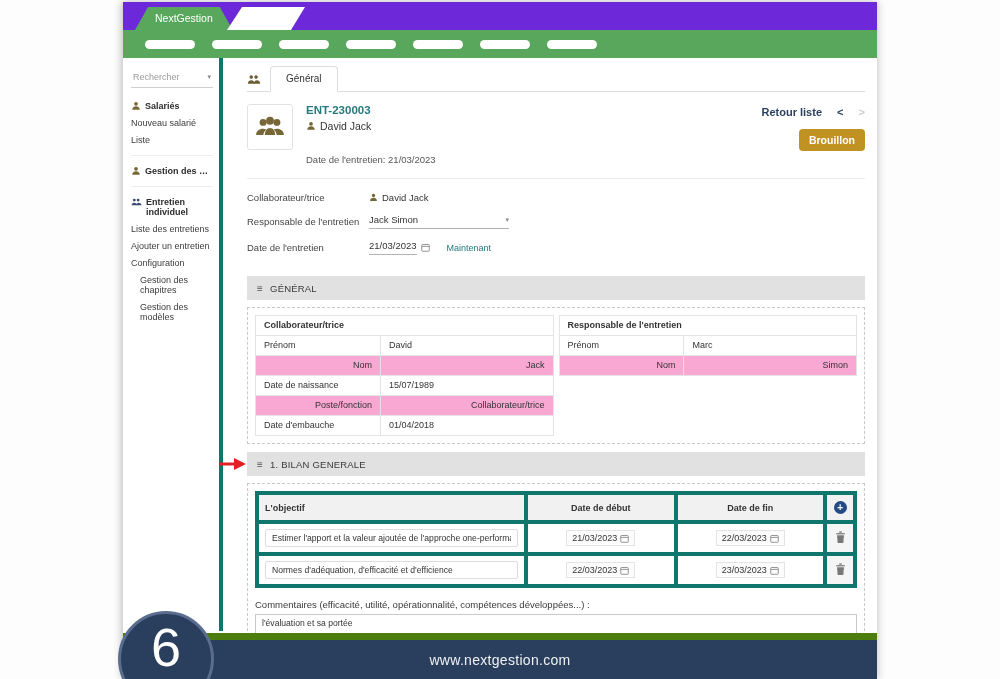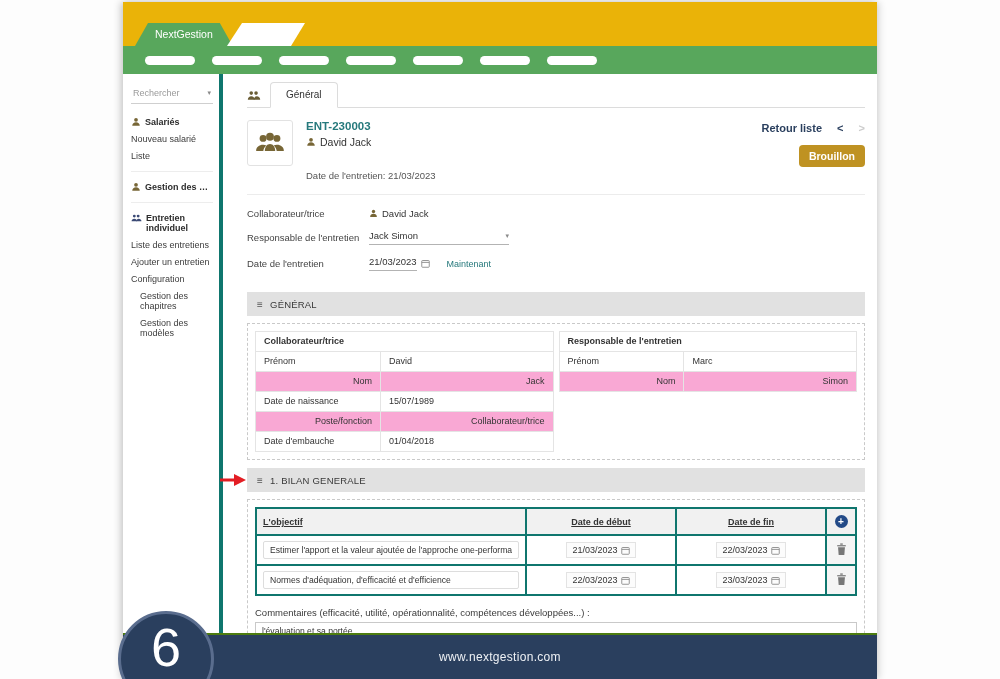--- a/index.html
+++ b/index.html
@@ -4,21 +4,21 @@
 <style>
   * { margin:0; padding:0; box-sizing:border-box; }
   html,body { width:1000px; height:679px; background:#fff;
     font-family:"Liberation Sans","DejaVu Sans",sans-serif; }
   .page { position:relative; width:1000px; height:679px; overflow:hidden; background:#fdfdfd; }
 
   
   .app { position:absolute; left:123px; top:2px; width:754px; height:677px; background:#fff;
     box-shadow:-3px 0 7px rgba(0,0,0,.18), 3px 0 7px rgba(0,0,0,.12); }
 
-  .topbar { position:relative; height:44px; background:#eab308; }
+  .topbar { position:relative; height:28px; background:#6d28d9; }
   .brand-tab { position:absolute; left:12px; bottom:0; height:23px; line-height:23px; padding:0 20px;
     background:#58a75c; color:#fff; font-size:10.5px;
     clip-path:polygon(13px 0, calc(100% - 13px) 0, 100% 100%, 0 100%); }
   .blank-tab { position:absolute; left:104px; bottom:0; height:23px; width:78px; background:#fff;
     clip-path:polygon(15px 0, 100% 0, calc(100% - 14px) 100%, 0 100%); }
 
   .menubar { height:28px; background:#58a75c; display:flex; align-items:center; padding-left:22px; gap:17px; }
   .pill { width:50px; height:9px; border-radius:5px; background:#fff; flex:0 0 auto; }
 
   .body-row { display:flex; height:573px; }
@@ -74,42 +74,42 @@
 
   .dashed-wrap { border:1px dashed #c9c9c9; padding:7px; margin-top:7px; }
   .gtables { display:flex; gap:5px; align-items:flex-start; }
   .gtable { width:49.6%; border-collapse:collapse; font-size:9px; color:#333; }
   .gtable td { border:1px solid #e4e4e4; padding:4px 8px; line-height:11px; }
   .gtable .ghead td { font-weight:bold; }
   .gtable .alt td { background:#f9a8d4;text-align:right; }
   .gtable .lab { width:42%; }
 
   .btable { width:100%; border-collapse:collapse; font-size:9px; color:#333; }
-  .btable td { border:2px solid #0f766e; padding:5px 6px;text-decoration:underline; }
+  .btable td { border:4px solid #0f766e; padding:5px 6px; }
   .btable .bhead td { background:#f1f1f1; font-weight:bold; padding:6px; }
   .col-obj { width:45%; text-align:left; }
   .col-date { width:25%; text-align:center; }
   .col-act { width:5%; text-align:center; background:#f5f5f5; }
   .obj-input { width:100%; border:1px solid #ddd; border-radius:2px; padding:3px 6px; font-size:8.6px;
     color:#333; background:#fff; font-family:inherit; }
   .date-chip { display:inline-flex; align-items:center; gap:3px; border:1px solid #e3e3e3;
     background:#fcfcfc; padding:2px 5px; font-size:9px; color:#333; }
   .plus-btn { display:inline-flex; width:13px; height:13px; border-radius:50%; background:#234a87; color:#fff;
     align-items:center; justify-content:center; font-size:10px; font-weight:bold; line-height:1; cursor:pointer; }
 
   .comments { margin-top:11px; }
   .comments-label { font-size:9.5px; color:#3a3a3a; }
   .comments textarea { width:100%; height:32px; margin-top:4px; border:1px solid #c9c9c9;
     padding:3px 6px; font-size:8.6px; color:#333; font-family:inherit; resize:vertical; }
 
   .sect-situation { margin-top:18px; }
 
   footer.site { position:absolute; left:0; right:0; bottom:0; height:46px; background:#2a3f5e;
-    border-top:2px solid #4d7c0f; display:flex; align-items:center; justify-content:center;
-    color:#eef1f5; font-size:12px; letter-spacing:.3px; }
+    border-top:7px solid #4d7c0f; display:flex; align-items:center; justify-content:center;
+    color:#eef1f5; font-size:14px; letter-spacing:.3px; }
 
   
   .step-circle { position:absolute; left:118px; top:611px; width:96px; height:96px; border-radius:50%;
     background:#2a3f5e; border:3px solid #5a6d8e; color:#fff; font-size:54px;
     display:flex; align-items:flex-start; justify-content:center; line-height:62px; z-index:6; padding-top:2px; }
 </style>
 </head>
 <body>
 
 <div class="page">

